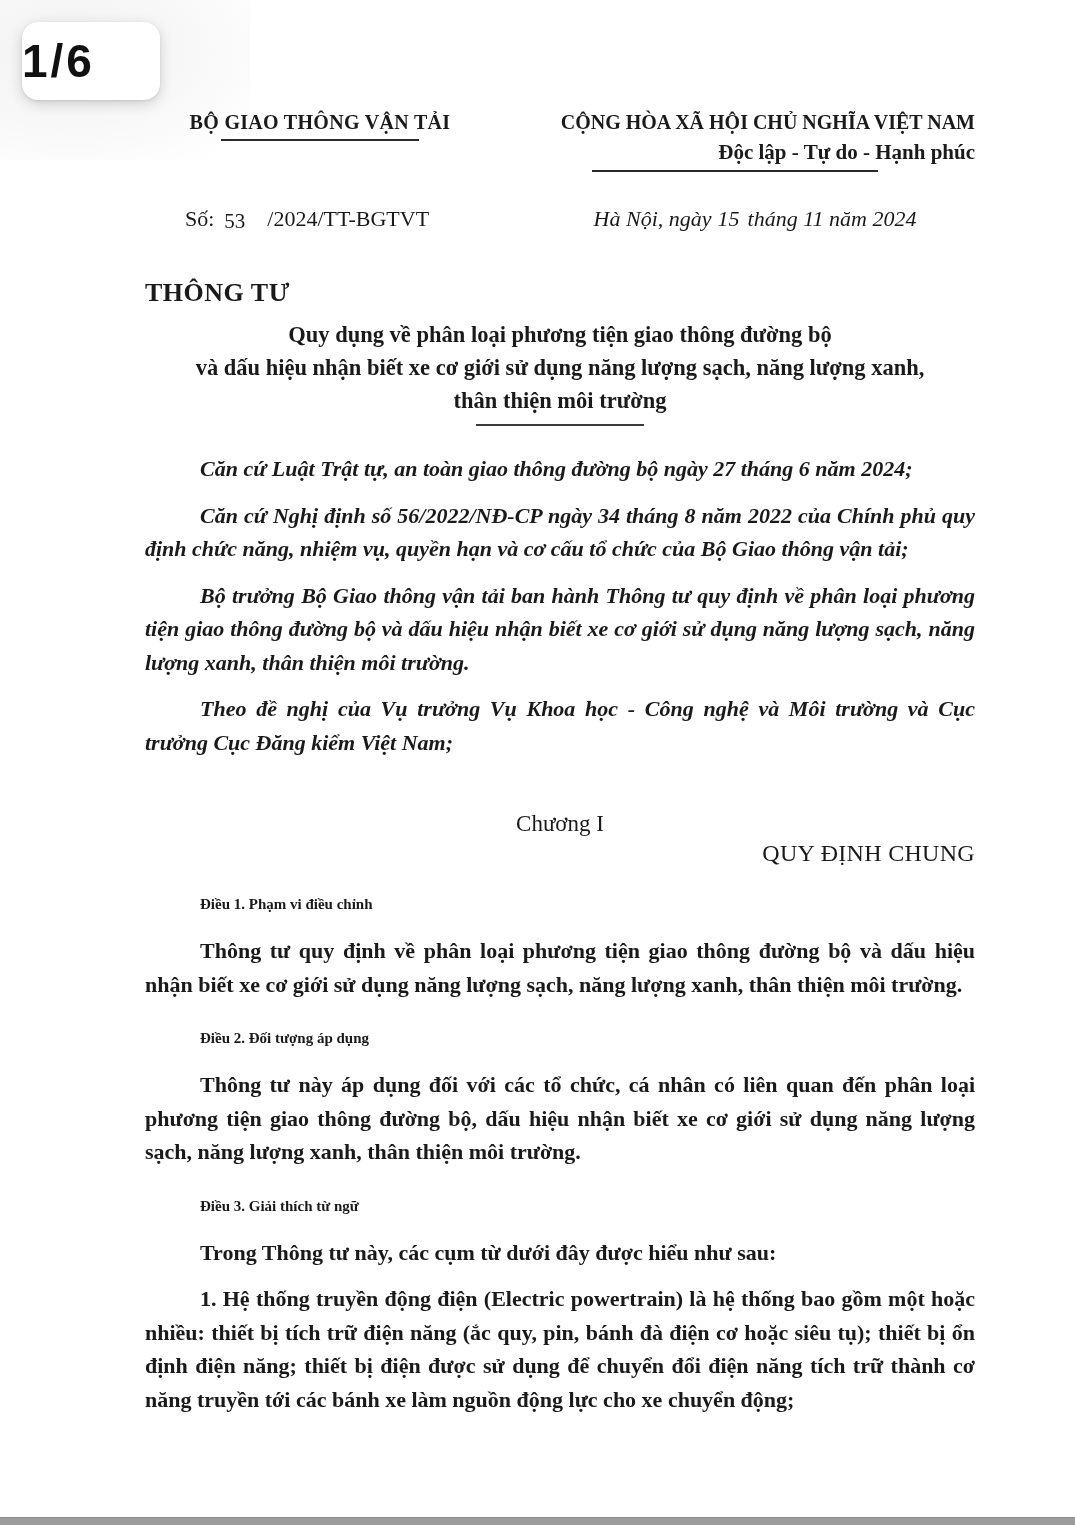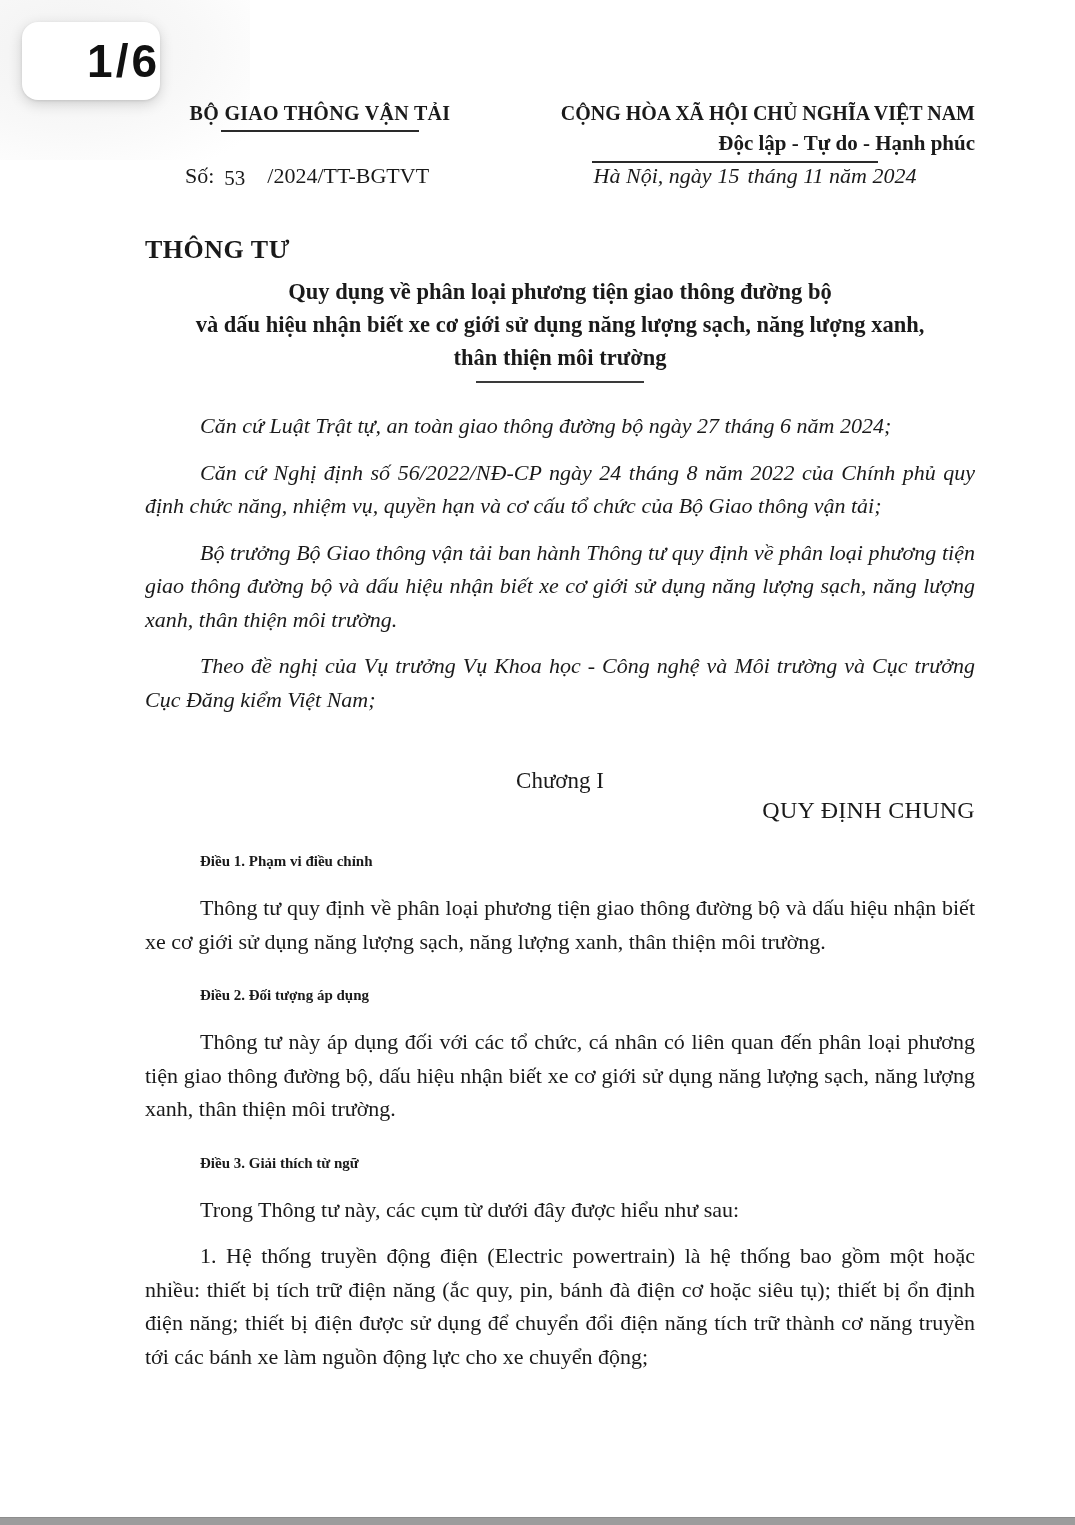--- a/index.html
+++ b/index.html
@@ -24,52 +24,52 @@
 
   .page-badge {
     position: absolute;
     top: 22px; left: 22px;
     width: 138px; height: 78px;
     background: #ffffff;
     border-radius: 16px;
     box-shadow: 0 4px 14px rgba(0,0,0,0.16), 0 1px 3px rgba(0,0,0,0.10);
     display: flex;
     align-items: center;
-    justify-content: flex-end;
+    justify-content: flex-start;
     font-family: "Liberation Sans", "DejaVu Sans", sans-serif;
     font-weight: bold;
     font-size: 46px;
     letter-spacing: 3px;
     color: #111111;
   }
 
   .content {
     position: absolute;
-    top: 4px; left: 0;
+    top: 13px; left: 0;
     width: 1075px;
     padding: 98px 100px 0 145px; 
   }
 
   
   .nat-header { display: flex; }
   .nh-left  { width: 350px; text-align: center; }
   .nh-right { flex: 1; text-align: right; }
   .org-name {
     font-weight: bold;
     font-size: 20px;
     letter-spacing: 0.3px;
     white-space: nowrap;
   }
   .org-rule   { height: 2px; background: #2a2a2a; width: 198px; margin: 5px auto 0; }
   .country    { font-weight: bold; font-size: 20px; white-space: nowrap; }
   .motto      { font-weight: bold; font-size: 21px; margin-top: 6px; white-space: nowrap; }
   .motto-rule { height: 2px; background: #2a2a2a; width: 286px; margin: 5px auto 0; }
 
   
-  .meta-row { display: flex; font-size: 22px; justify-content: space-between; }
+  .meta-row { display: flex; margin-top: 34px; font-size: 22px; justify-content: space-between; }
   .doc-number { width: 390px; padding-left: 40px; white-space: nowrap; }
   .doc-number .num {
     display: inline-block;
     margin: 0 22px 0 10px;
     transform: translateY(2px);
     font-size: 21px;
   }
   .place-date {
     flex: 1;
     text-align: center;
@@ -97,20 +97,21 @@
 
   
   .preamble { margin-top: 26px; }
   p.para {
     margin: 0;
     padding: 0;
     text-indent: 55px;
     text-align: justify;
     font-size: 22px;
     line-height: 33.5px;
+    font-weight: bold;
   }
   p.para + p.para, .article p.para { margin-top: 13px; }
   .preamble p.para { font-style: italic; }
 
   .chapter-label {
     margin-top: 52px;
     text-align: center;
     font-weight: normal;
     font-size: 23px;
   }
@@ -175,21 +176,21 @@
 
   <div class="subject">
     <div>Quy dụng về phân loại phương tiện giao thông đường bộ</div>
     <div>và dấu hiệu nhận biết xe cơ giới sử dụng năng lượng sạch, năng lượng xanh,</div>
     <div>thân thiện môi trường</div>
   </div>
   <div class="title-rule"></div>
 
   <div class="preamble">
     <p class="para">Căn cứ Luật Trật tự, an toàn giao thông đường bộ ngày 27 tháng 6 năm 2024;</p>
-    <p class="para">Căn cứ Nghị định số 56/2022/NĐ-CP ngày 24 tháng 8 năm 2022 của Chính phủ quy định chức năng, nhiệm vụ, quyền hạn và cơ cấu tổ chức của Bộ Giao thông vận tải;</p>
+    <p class="para">Căn cứ Nghị định số 56/2022/NĐ-CP ngày 34 tháng 8 năm 2022 của Chính phủ quy định chức năng, nhiệm vụ, quyền hạn và cơ cấu tổ chức của Bộ Giao thông vận tải;</p>
     <p class="para">Bộ trưởng Bộ Giao thông vận tải ban hành Thông tư quy định về phân loại phương tiện giao thông đường bộ và dấu hiệu nhận biết xe cơ giới sử dụng năng lượng sạch, năng lượng xanh, thân thiện môi trường.</p>
     <p class="para">Theo đề nghị của Vụ trưởng Vụ Khoa học - Công nghệ và Môi trường và Cục trưởng Cục Đăng kiểm Việt Nam;</p>
   </div>
 
   <div class="chapter-label">Chương I</div>
   <div class="chapter-title">QUY ĐỊNH CHUNG</div>
 
   <div class="article">
     <h3 class="article-heading">Điều 1. Phạm vi điều chỉnh</h3>
     <p class="para">Thông tư quy định về phân loại phương tiện giao thông đường bộ và dấu hiệu nhận biết xe cơ giới sử dụng năng lượng sạch, năng lượng xanh, thân thiện môi trường.</p>

